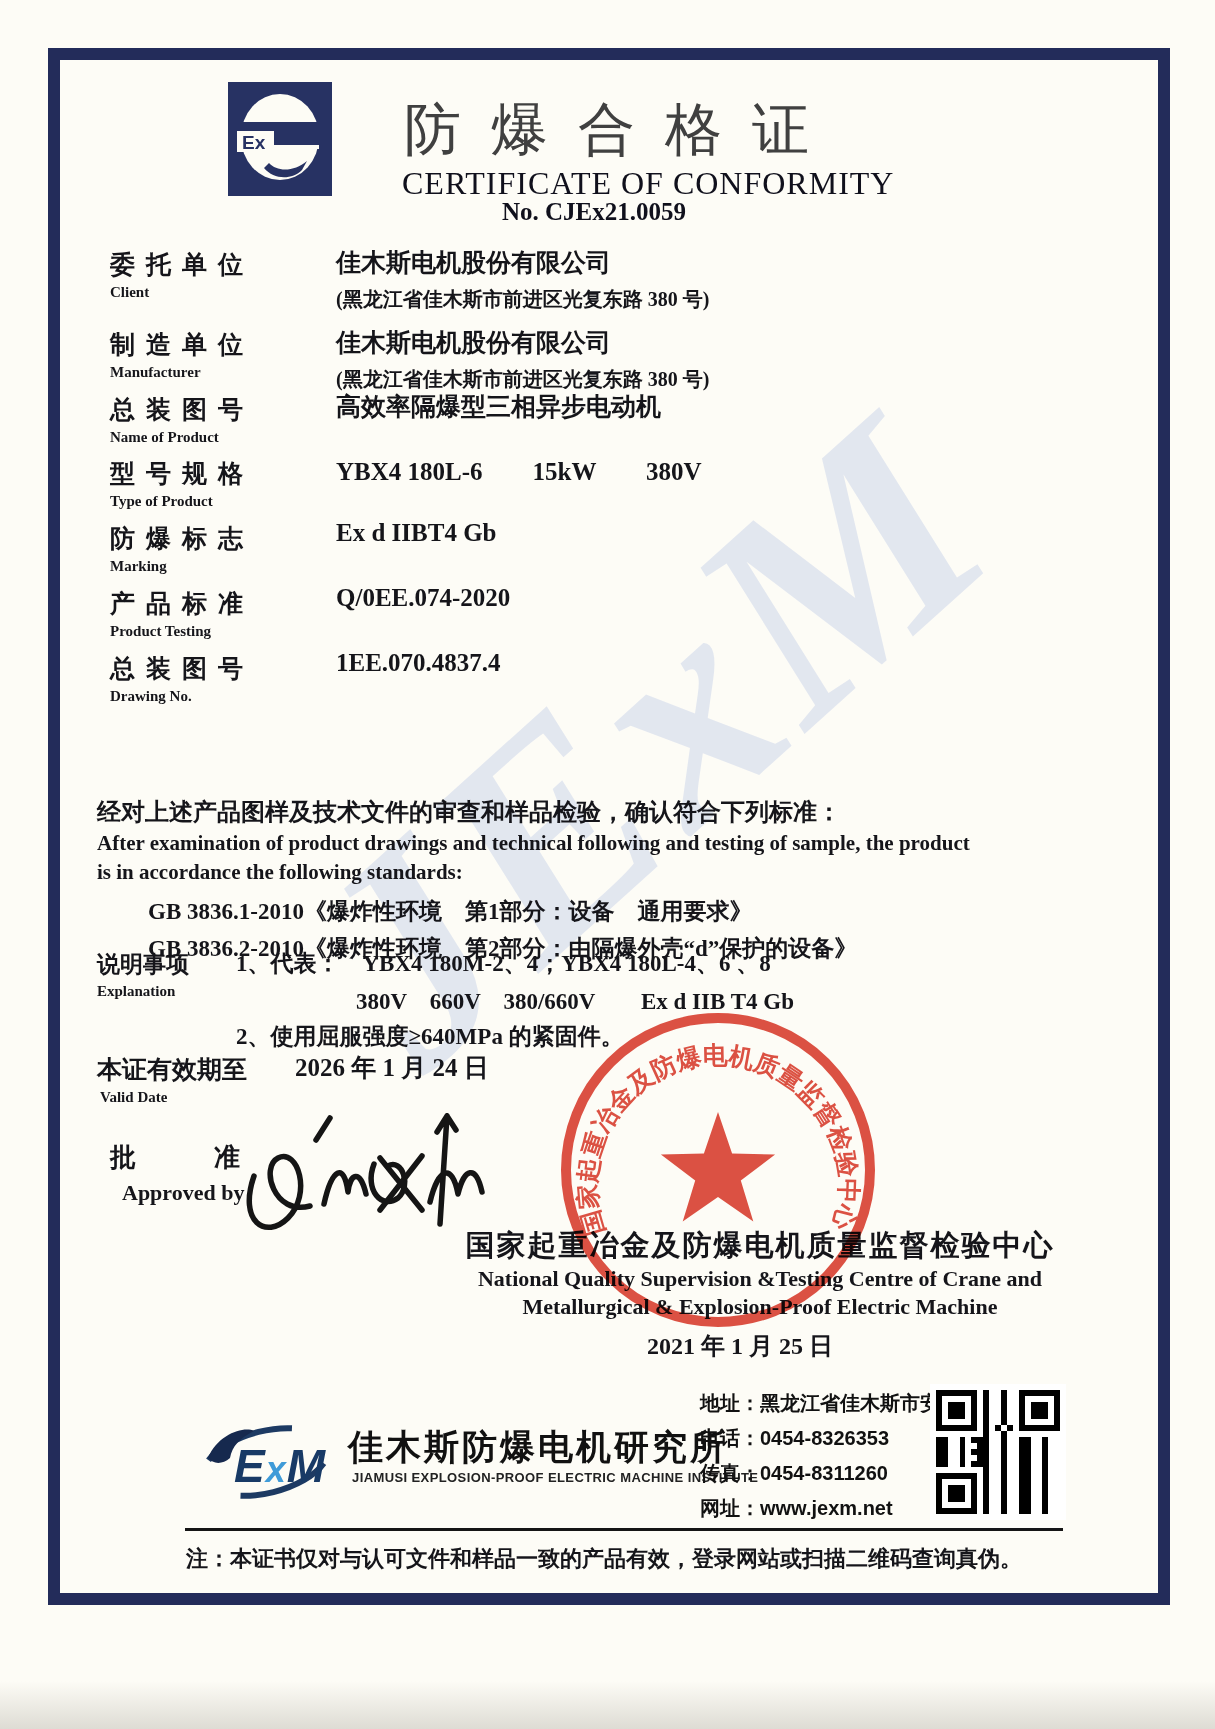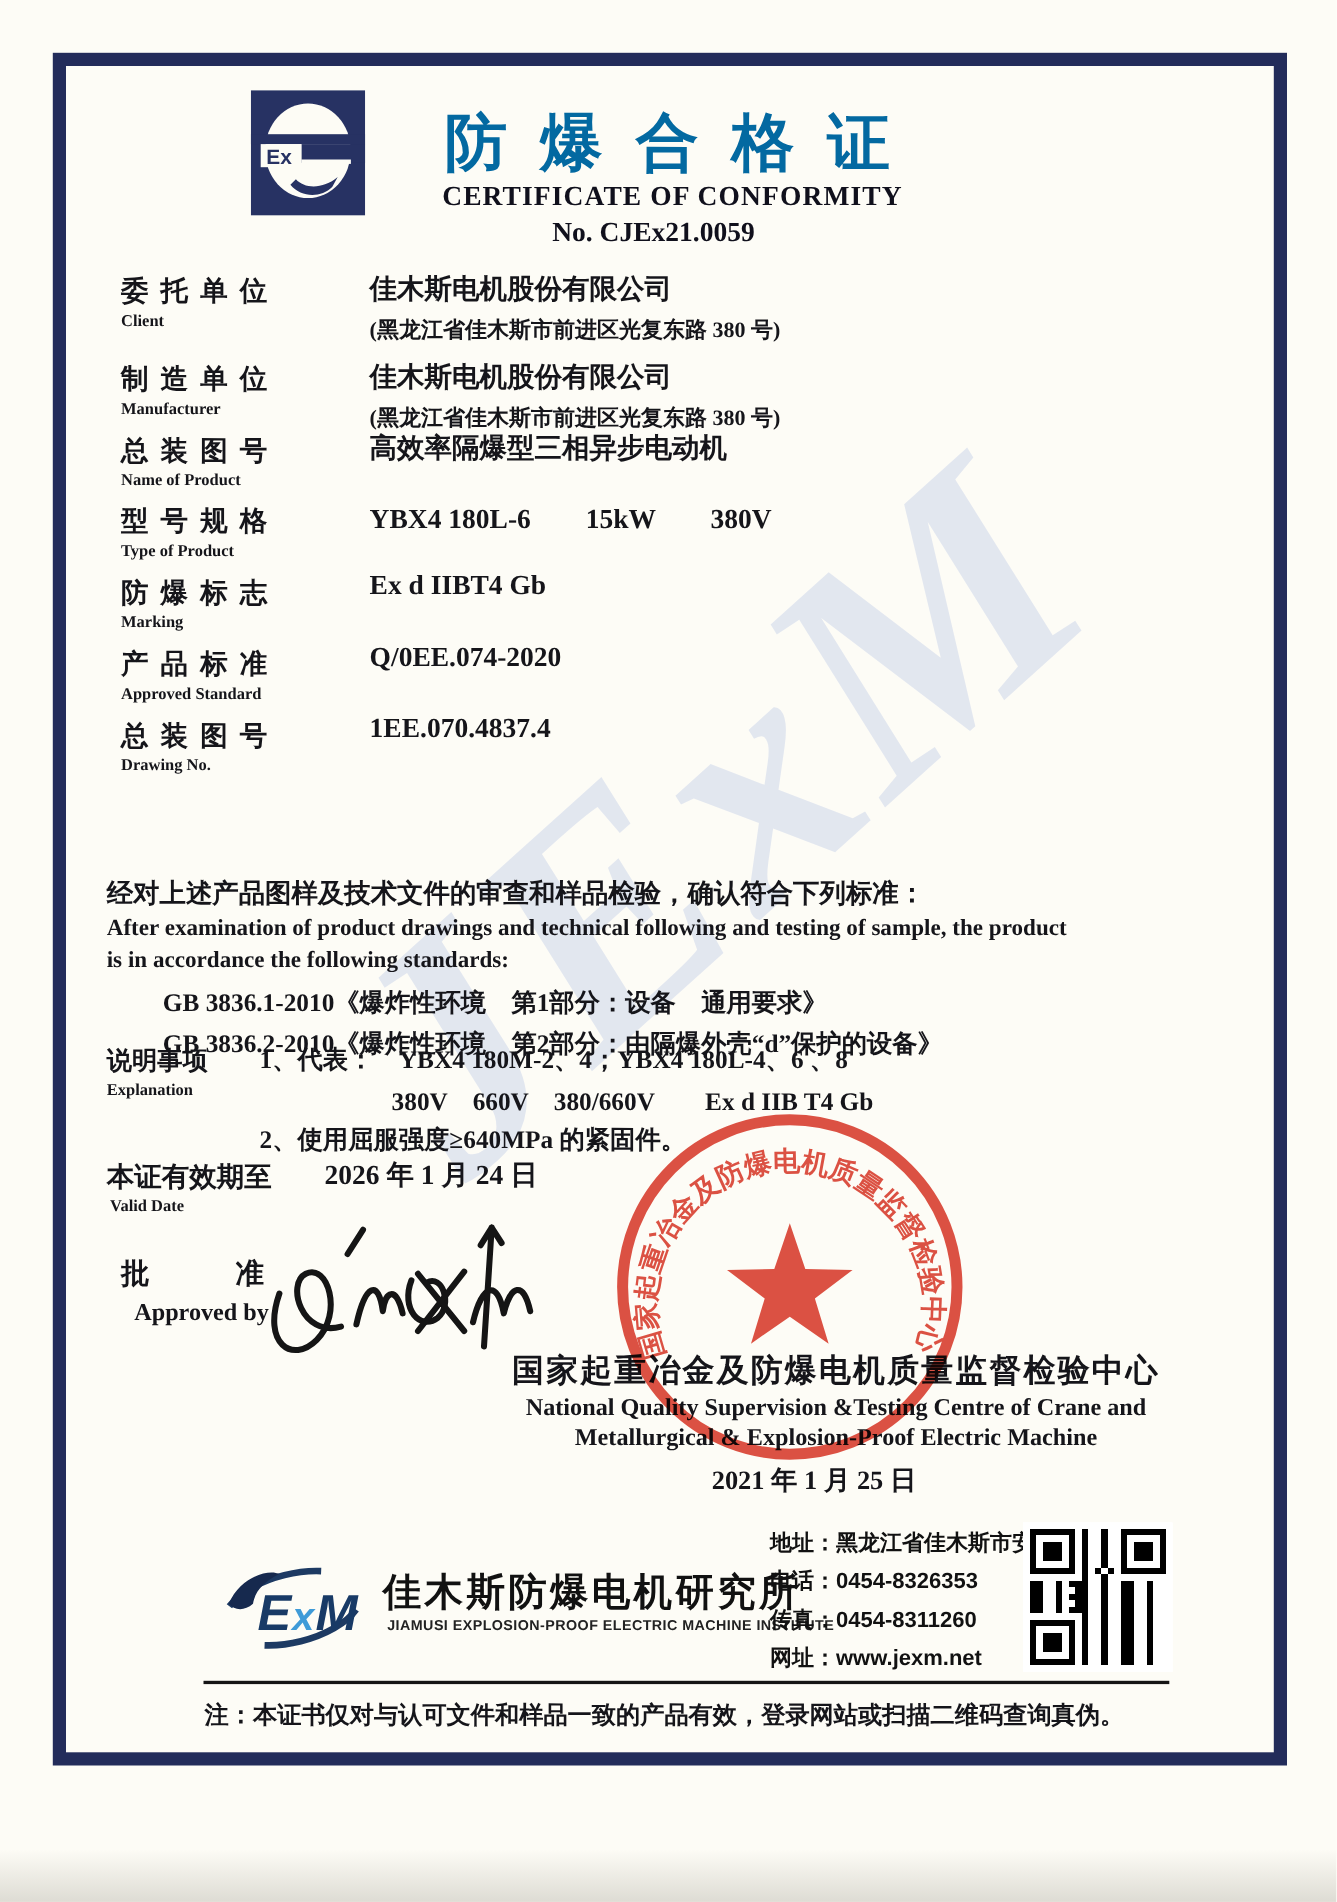--- a/index.html
+++ b/index.html
@@ -1,22 +1,22 @@
 <!DOCTYPE html>
 <html><head>
 <meta charset="utf-8">
 <style>
   html,body{margin:0;padding:0;}
   body{width:1215px;height:1729px;background:#fdfcf6;font-family:"Liberation Serif","DejaVu Serif",serif;color:#15151a;}
   #page{position:relative;width:1215px;height:1729px;overflow:hidden;}
   .frame{position:absolute;left:48px;top:48px;width:1098px;height:1533px;border:12px solid #232c5a;background:transparent;}
   .abs{position:absolute;}
   
-  .title-cn{font-size:57px;font-weight:bold;letter-spacing:30px;color:#0369a1;white-space:nowrap;}
-  .title-en{font-size:25px;font-weight:bold;letter-spacing:1px;color:#10101c;white-space:nowrap;}
+  .title-cn{font-size:57px;font-weight:normal;letter-spacing:30px;color:#404040;white-space:nowrap;}
+  .title-en{font-size:32px;font-weight:normal;letter-spacing:1px;color:#10101c;white-space:nowrap;}
   .cert-no{font-size:25px;font-weight:bold;color:#10101c;white-space:nowrap;}
   .lbl-cn{font-size:25px;font-weight:600;letter-spacing:11px;white-space:nowrap;}
   .lbl-en{font-size:15px;font-weight:600;white-space:nowrap;}
   .val{font-size:25px;font-weight:bold;white-space:nowrap;}
   .val2{font-size:20px;font-weight:600;white-space:nowrap;}
   .stmt-cn{font-size:24px;font-weight:bold;white-space:nowrap;}
   .stmt-en{font-size:21px;font-weight:600;white-space:nowrap;}
   .std{font-size:23px;font-weight:bold;white-space:nowrap;}
   .expl{font-size:23px;font-weight:bold;white-space:nowrap;}
   .sig-label{font-size:26px;font-weight:600;letter-spacing:78px;white-space:nowrap;}
@@ -75,21 +75,21 @@
 
   <div class="abs content lbl-cn" style="left:110px;top:457px;">型号规格</div>
   <div class="abs content lbl-en" style="left:110px;top:493px;">Type of Product</div>
   <div class="abs content val" style="left:336px;top:455px;">YBX4 180L-6　　15kW　　380V</div>
 
   <div class="abs content lbl-cn" style="left:110px;top:522px;">防爆标志</div>
   <div class="abs content lbl-en" style="left:110px;top:558px;">Marking</div>
   <div class="abs content val" style="left:336px;top:519px;">Ex d IIBT4 Gb</div>
 
   <div class="abs content lbl-cn" style="left:110px;top:587px;">产品标准</div>
-  <div class="abs content lbl-en" style="left:110px;top:623px;">Approved Standard</div>
+  <div class="abs content lbl-en" style="left:110px;top:623px;">Product Testing</div>
   <div class="abs content val" style="left:336px;top:584px;">Q/0EE.074-2020</div>
 
   <div class="abs content lbl-cn" style="left:110px;top:652px;">总装图号</div>
   <div class="abs content lbl-en" style="left:110px;top:688px;">Drawing No.</div>
   <div class="abs content val" style="left:336px;top:649px;">1EE.070.4837.4</div>
 
   <div class="abs content stmt-cn" style="left:97px;top:796px;">经对上述产品图样及技术文件的审查和样品检验，确认符合下列标准：</div>
   <div class="abs content stmt-en" style="left:97px;top:831px;">After examination of product drawings and technical following and testing of sample, the product</div>
   <div class="abs content stmt-en" style="left:97px;top:860px;">is in accordance the following standards:</div>
   <div class="abs content std" style="left:148px;top:896px;">GB 3836.1-2010《爆炸性环境　第1部分：设备　通用要求》</div>

